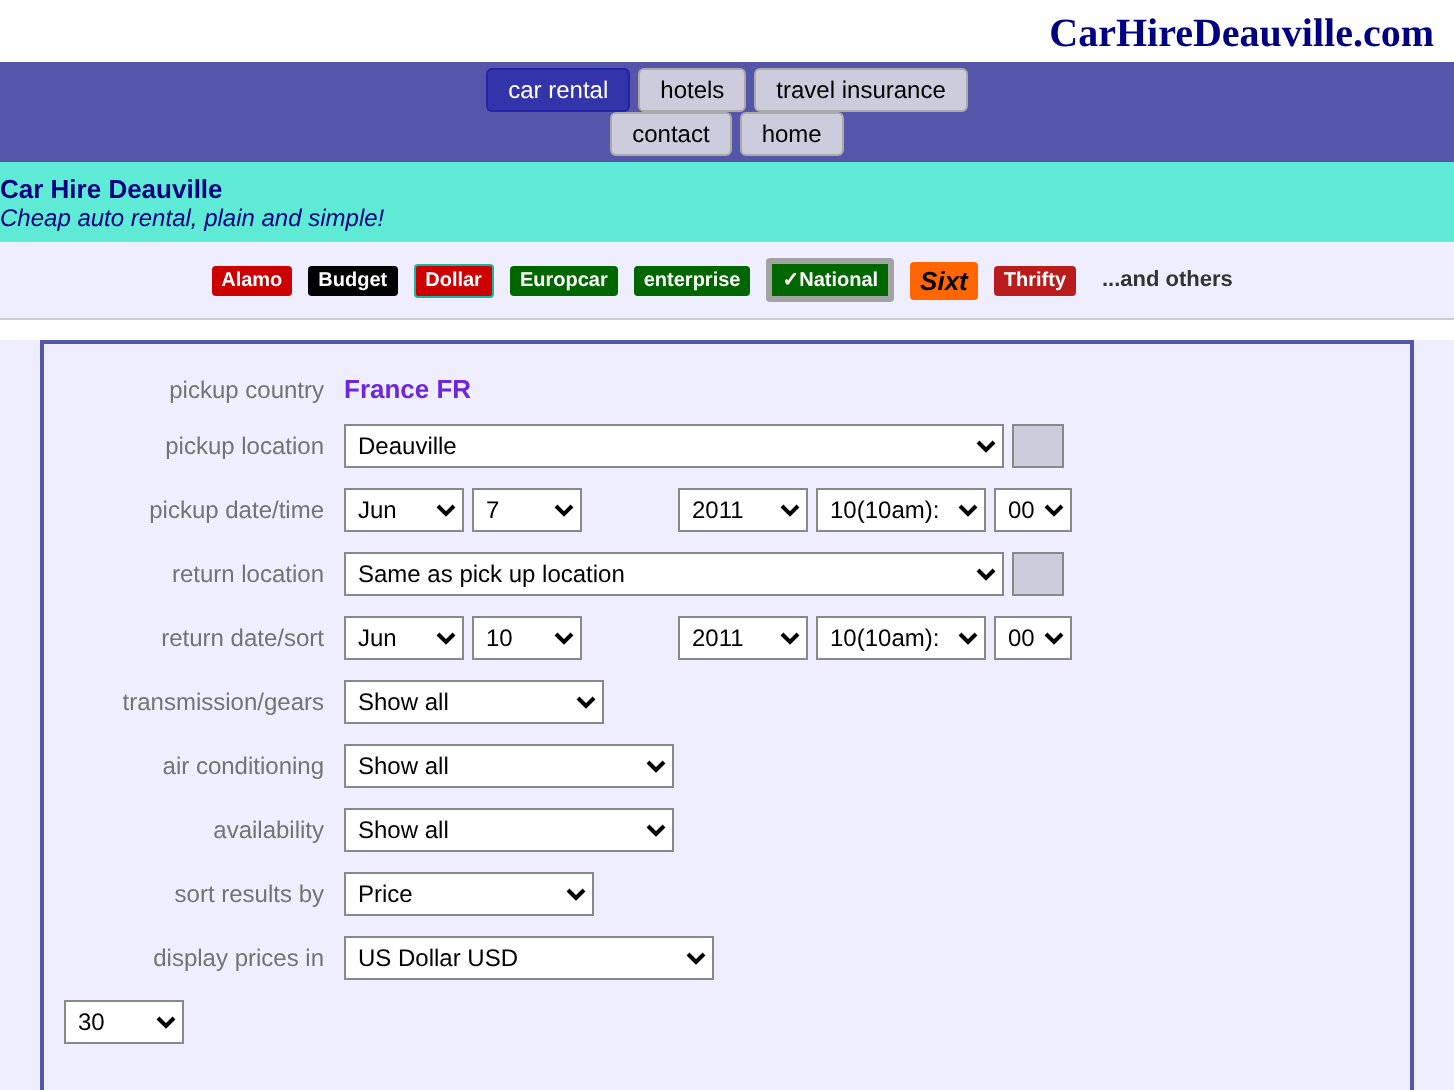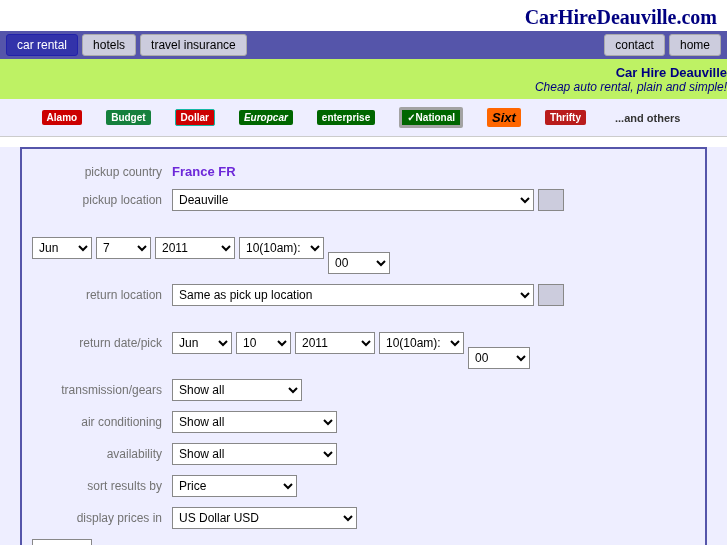--- a/index.html
+++ b/index.html
@@ -23,20 +23,21 @@
       font-family: Georgia, serif;
     }
 
     
     .nav-bar {
       background: #5555aa;
       display: flex;
       align-items: center;
       padding: 3px 6px;
       justify-content: space-between;
+      flex-direction: column;
     }
     .nav-left {
       display: flex;
       gap: 4px;
     }
     .nav-right {
       display: flex;
       gap: 4px;
     }
     .nav-btn {
@@ -49,56 +50,56 @@
       border-radius: 3px;
     }
     .nav-btn.active {
       background: #3333aa;
       color: #fff;
       border: 1px solid #2222aa;
     }
 
     
     .tagline {
-      background: #bef264;
-      text-align: right;
+      background: #5eead4;
+      text-align: left;
       padding: 6px 0 5px 0;
       color: #000080;
     }
     .tagline .main-title {
       font-weight: bold;
       font-size: 13px;
     }
     .tagline .sub-title {
       font-style: italic;
       font-size: 12px;
     }
 
     
     .brands-strip {
       background: #eeeeff;
       display: flex;
       align-items: center;
       justify-content: center;
       padding: 8px 10px;
-      gap: 24px;
+      gap: 8px;
       border-bottom: 1px solid #cccccc;
     }
     .brand-logo {
       display: inline-block;
       font-size: 10px;
       font-weight: bold;
       padding: 2px 5px;
       border-radius: 2px;
       white-space: nowrap;
     }
     .brand-alamo { background: #cc0000; color: #fff; }
-    .brand-budget { background: #15803d; color: #fff; }
+    .brand-budget { background: #000000; color: #fff; }
     .brand-dollar { background: #cc0000; color: #fff; border: 1px solid #14b8a6; }
-    .brand-europcar { background: #006600; color: #fff; font-style: italic; }
+    .brand-europcar { background: #006600; color: #fff; }
     .brand-enterprise { background: #006600; color: #fff; }
     .brand-national { background: #006600; color: #fff; border: 3px solid #a3a3a3; }
     .brand-sixt { background: #ff6600; color: #000; font-style: italic; font-size: 13px; font-weight: 900; }
     .brand-thrifty { background: #b91c1c; color: #fff; }
     .brand-others { font-size: 11px; color: #333; }
 
     
     .main-area {
       background: #eeeeff;
       padding: 0;
@@ -130,27 +131,27 @@
     }
 
     
     select {
       font-size: 12px;
       padding: 2px 2px;
       background: #fff;
       border: 1px solid #888;
     }
     .select-location {
-      width: 362px;
+      width: 330px;
     }
     .select-month { width: 60px; }
     .select-day { width: 55px; }
-    .select-year { width: 80px; }
+    .select-year { width: 65px; margin-left: 44px; }
     .select-time { width: 85px; }
-    .select-minutes { width: 62px; margin-top: 31px; }
+    .select-minutes { width: 39px; }
     .select-show { width: 130px; }
     .select-show-air { width: 165px; }
     .select-price { width: 125px; }
     .select-currency { width: 185px; }
     .select-age { width: 60px; }
 
     .btn-square {
       width: 26px;
       height: 22px;
       background: #ccccdd;
@@ -212,20 +213,21 @@
 
     <div class="form-row">
       <span class="form-label">pickup location</span>
       <select class="select-location">
         <option>Deauville</option>
       </select>
       <button class="btn-square"></button>
     </div>
 
     <div class="form-row">
+      <span class="form-label">pickup date/time</span>
       <div class="date-row-items">
         <select class="select-month">
           <option>Jun</option>
         </select>
         <select class="select-day">
           <option>7</option>
         </select>
         <select class="select-year">
           <option>2011</option>
         </select>
@@ -240,21 +242,21 @@
 
     <div class="form-row">
       <span class="form-label">return location</span>
       <select class="select-location">
         <option>Same as pick up location</option>
       </select>
       <button class="btn-square"></button>
     </div>
 
     <div class="form-row">
-      <span class="form-label">return date/pick</span>
+      <span class="form-label">return date/sort</span>
       <div class="date-row-items">
         <select class="select-month">
           <option>Jun</option>
         </select>
         <select class="select-day">
           <option>10</option>
         </select>
         <select class="select-year">
           <option>2011</option>
         </select>

